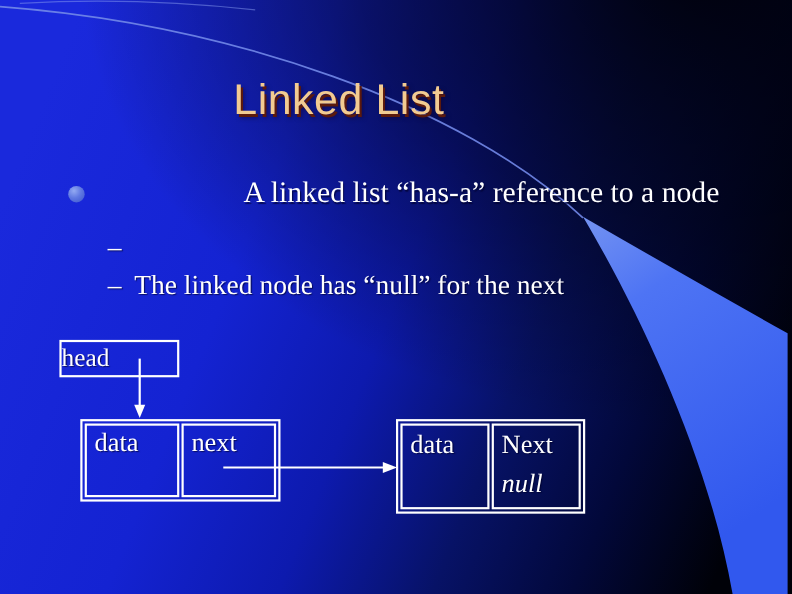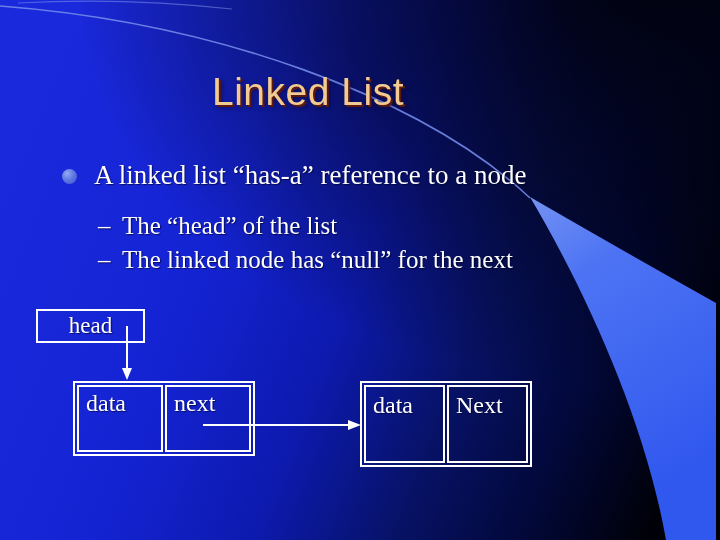--- a/index.html
+++ b/index.html
@@ -16,29 +16,29 @@
     font-size:39px;line-height:44px;letter-spacing:0.5px;
     color:#F2CB92;
     text-shadow:2px 2px 0 #5C1A0C, 3px 3px 4px rgba(20,0,40,0.55);
   }
   
   .white-text{color:#FFFFFF;text-shadow:1px 1px 1px rgba(0,0,40,0.65);}
   #bullet-ball{
     left:62px;top:169px;width:15px;height:15px;border-radius:50%;
     background:radial-gradient(circle at 35% 30%, #93AAF2 0%, #6079E2 45%, #3A54CC 100%);
   }
-  #bullet-line{left:94px;top:159px;width:560px;font-size:27px;line-height:32px;}
+  #bullet-line{left:94px;top:159px;width:560px;font-size:27px;line-height:32px;text-align:right;}
   .sub-bullet{left:98px;display:flex;font-size:25px;line-height:30px;}
   .sub-bullet .dash{width:24px;flex:0 0 24px;}
   #sub-bullet-1{top:211px;}
   #sub-bullet-2{top:245px;}
   
   #head-box{
-    left:36px;top:309px;width:109px;height:34px;box-sizing:border-box;
-    border:2px solid #fff;text-align:center;
+    left:54px;top:309px;width:109px;height:34px;box-sizing:border-box;
+    border:2px solid #fff;text-align:left;
     font-size:23px;line-height:29px;
   }
   .node{
     box-sizing:border-box;border:2px solid #fff;padding:2px;
     display:flex;gap:2px;
   }
   .cell{
     box-sizing:border-box;border:2px solid #fff;flex:1 1 0;
     font-size:24px;line-height:27px;padding:3px 12px 0 7px;
   }
@@ -81,21 +81,20 @@
     <path d="M 530,197 Q 625,252 716,303 L 716,540 L 666,540 C 645,420 585,290 530,197 Z" fill="url(#cometGrad)"></path>
   </svg>
 
   <div id="title" class="abs">Linked List</div>
 
   <div id="bullet-ball" class="abs"></div>
   <div id="bullet-line" class="abs white-text">A linked list “has-a” reference to a node</div>
 
   <div id="sub-bullet-1" class="abs sub-bullet white-text">
     <span class="dash">–</span>
-    <span>The “head” of the list</span>
   </div>
   <div id="sub-bullet-2" class="abs sub-bullet white-text">
     <span class="dash">–</span>
     <span>The linked node has “null” for the next</span>
   </div>
 
   <div id="head-box" class="abs white-text">head</div>
 
   <svg class="arrow-svg" style="left:119px;top:324px;" width="16" height="58" viewBox="0 0 16 58">
     <line x1="8" y1="2" x2="8" y2="46" stroke="#FFFFFF" stroke-width="2"></line>
@@ -109,16 +108,17 @@
 
   <svg class="arrow-svg" style="left:202px;top:416px;" width="160" height="18" viewBox="0 0 160 18">
     <line x1="1" y1="9" x2="147" y2="9" stroke="#FFFFFF" stroke-width="2"></line>
     <polygon points="159,9 146,4 146,14" fill="#FFFFFF"></polygon>
   </svg>
 
   <div id="node2" class="abs node">
     <div class="cell white-text">data</div>
     <div class="cell white-text">
       <div>Next</div>
+      <div class="null-val">null</div>
     </div>
   </div>
 
 </div>
 
 </body></html>

